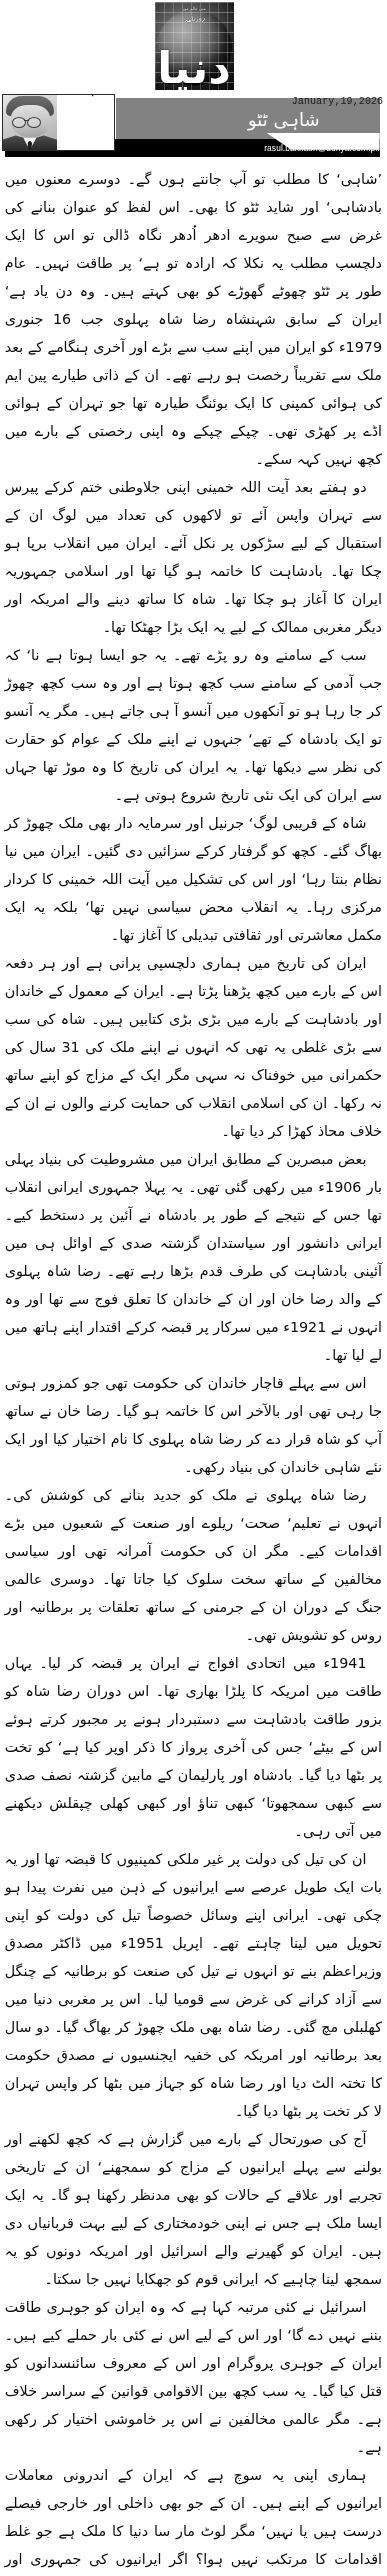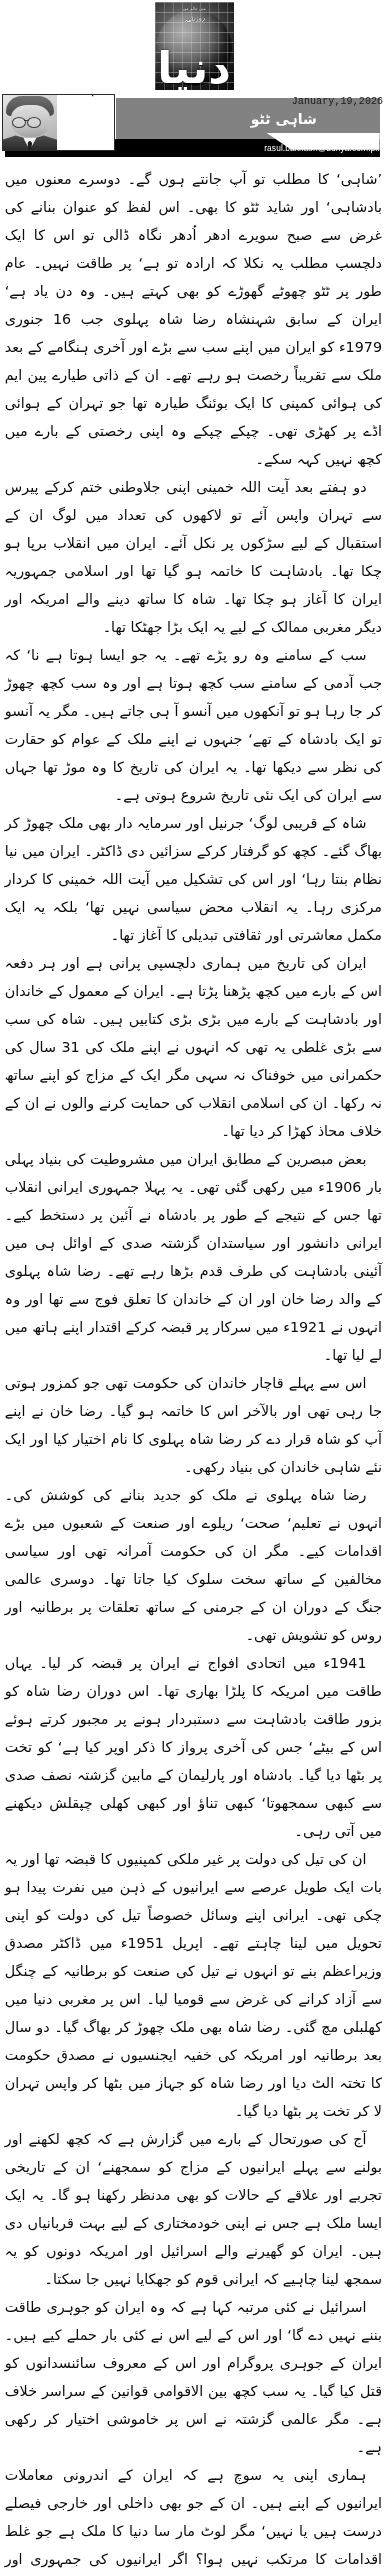--- a/index.html
+++ b/index.html
@@ -100,22 +100,22 @@
     height: 42px;
     background: #828282;
   }
   .article-title {
     position: absolute;
     right: 0; left: 0;
     top: 50%;
     transform: translateY(-50%);
     text-align: center;
     color: #ffffff;
-    font-size: 14px;
-    font-weight: 700;
+    font-size: 18px;
+    font-weight: 400;
     letter-spacing: 0;
     padding-left: 72px;
   }
 
   
   .author-card {
     position: absolute;
     top: 0;
     left: 1.8px;
     width: 113px;
@@ -309,24 +309,24 @@
 </div>
 
 <div class="email-bar">
   <span class="email-text">rasul.bakhash@dunya.com.pk</span>
 </div>
 
 <div class="article-body" id="article-body">
     <p class="">’شاہی‘ کا مطلب تو آپ جانتے ہوں گے۔ دوسرے معنوں میں بادشاہی‘ اور شاید ٹٹو کا بھی۔ اس لفظ کو عنوان بنانے کی غرض سے صبح سویرے ادھر اُدھر نگاہ ڈالی تو اس کا ایک دلچسپ مطلب یہ نکلا کہ ارادہ تو ہے‘ پر طاقت نہیں۔ عام طور پر ٹٹو چھوٹے گھوڑے کو بھی کہتے ہیں۔ وہ دن یاد ہے‘ ایران کے سابق شہنشاہ رضا شاہ پہلوی جب 16 جنوری 1979ء کو ایران میں اپنے سب سے بڑے اور آخری ہنگامے کے بعد ملک سے تقریباً رخصت ہو رہے تھے۔ ان کے ذاتی طیارے پین ایم کی ہوائی کمپنی کا ایک بوئنگ طیارہ تھا جو تہران کے ہوائی اڈے پر کھڑی تھی۔ چپکے چپکے وہ اپنی رخصتی کے بارے میں کچھ نہیں کہہ سکے۔</p>
     <p class="indent">دو ہفتے بعد آیت اللہ خمینی اپنی جلاوطنی ختم کرکے پیرس سے تہران واپس آئے تو لاکھوں کی تعداد میں لوگ ان کے استقبال کے لیے سڑکوں پر نکل آئے۔ ایران میں انقلاب برپا ہو چکا تھا۔ بادشاہت کا خاتمہ ہو گیا تھا اور اسلامی جمہوریہ ایران کا آغاز ہو چکا تھا۔ شاہ کا ساتھ دینے والے امریکہ اور دیگر مغربی ممالک کے لیے یہ ایک بڑا جھٹکا تھا۔</p>
     <p class="indent">سب کے سامنے وہ رو پڑے تھے۔ یہ جو ایسا ہوتا ہے نا‘ کہ جب آدمی کے سامنے سب کچھ ہوتا ہے اور وہ سب کچھ چھوڑ کر جا رہا ہو تو آنکھوں میں آنسو آ ہی جاتے ہیں۔ مگر یہ آنسو تو ایک بادشاہ کے تھے‘ جنہوں نے اپنے ملک کے عوام کو حقارت کی نظر سے دیکھا تھا۔ یہ ایران کی تاریخ کا وہ موڑ تھا جہاں سے ایران کی ایک نئی تاریخ شروع ہوتی ہے۔</p>
-    <p class="indent">شاہ کے قریبی لوگ‘ جرنیل اور سرمایہ دار بھی ملک چھوڑ کر بھاگ گئے۔ کچھ کو گرفتار کرکے سزائیں دی ڈاکٹر۔ ایران میں نیا نظام بنتا رہا‘ اور اس کی تشکیل میں آیت اللہ خمینی کا کردار مرکزی رہا۔ یہ انقلاب محض سیاسی نہیں تھا‘ بلکہ یہ ایک مکمل معاشرتی اور ثقافتی تبدیلی کا آغاز تھا۔</p>
+    <p class="indent">شاہ کے قریبی لوگ‘ جرنیل اور سرمایہ دار بھی ملک چھوڑ کر بھاگ گئے۔ کچھ کو گرفتار کرکے سزائیں دی گئیں۔ ایران میں نیا نظام بنتا رہا‘ اور اس کی تشکیل میں آیت اللہ خمینی کا کردار مرکزی رہا۔ یہ انقلاب محض سیاسی نہیں تھا‘ بلکہ یہ ایک مکمل معاشرتی اور ثقافتی تبدیلی کا آغاز تھا۔</p>
     <p class="indent">ایران کی تاریخ میں ہماری دلچسپی پرانی ہے اور ہر دفعہ اس کے بارے میں کچھ پڑھنا پڑتا ہے۔ ایران کے معمول کے خاندان اور بادشاہت کے بارے میں بڑی بڑی کتابیں ہیں۔ شاہ کی سب سے بڑی غلطی یہ تھی کہ انہوں نے اپنے ملک کی 31 سال کی حکمرانی میں خوفناک نہ سہی مگر ایک کے مزاج کو اپنے ساتھ نہ رکھا۔ ان کی اسلامی انقلاب کی حمایت کرنے والوں نے ان کے خلاف محاذ کھڑا کر دیا تھا۔</p>
     <p class="indent">بعض مبصرین کے مطابق ایران میں مشروطیت کی بنیاد پہلی بار 1906ء میں رکھی گئی تھی۔ یہ پہلا جمہوری ایرانی انقلاب تھا جس کے نتیجے کے طور پر بادشاہ نے آئین پر دستخط کیے۔ ایرانی دانشور اور سیاستدان گزشتہ صدی کے اوائل ہی میں آئینی بادشاہت کی طرف قدم بڑھا رہے تھے۔ رضا شاہ پہلوی کے والد رضا خان اور ان کے خاندان کا تعلق فوج سے تھا اور وہ انہوں نے 1921ء میں سرکار پر قبضہ کرکے اقتدار اپنے ہاتھ میں لے لیا تھا۔</p>
-    <p class="indent">اس سے پہلے قاچار خاندان کی حکومت تھی جو کمزور ہوتی جا رہی تھی اور بالآخر اس کا خاتمہ ہو گیا۔ رضا خان نے اپنے آپ کو شاہ قرار دے کر رضا شاہ پہلوی کا نام اختیار کیا اور ایک نئے شاہی خاندان کی بنیاد رکھی۔</p>
+    <p class="indent">اس سے پہلے قاچار خاندان کی حکومت تھی جو کمزور ہوتی جا رہی تھی اور بالآخر اس کا خاتمہ ہو گیا۔ رضا خان نے ساتھ آپ کو شاہ قرار دے کر رضا شاہ پہلوی کا نام اختیار کیا اور ایک نئے شاہی خاندان کی بنیاد رکھی۔</p>
     <p class="indent">رضا شاہ پہلوی نے ملک کو جدید بنانے کی کوشش کی۔ انہوں نے تعلیم‘ صحت‘ ریلوے اور صنعت کے شعبوں میں بڑے اقدامات کیے۔ مگر ان کی حکومت آمرانہ تھی اور سیاسی مخالفین کے ساتھ سخت سلوک کیا جاتا تھا۔ دوسری عالمی جنگ کے دوران ان کے جرمنی کے ساتھ تعلقات پر برطانیہ اور روس کو تشویش تھی۔</p>
     <p class="indent">1941ء میں اتحادی افواج نے ایران پر قبضہ کر لیا۔ یہاں طاقت میں امریکہ کا پلڑا بھاری تھا۔ اس دوران رضا شاہ کو بزور طاقت بادشاہت سے دستبردار ہونے پر مجبور کرتے ہوئے اس کے بیٹے‘ جس کی آخری پرواز کا ذکر اوپر کیا ہے‘ کو تخت پر بٹھا دیا گیا۔ بادشاہ اور پارلیمان کے مابین گزشتہ نصف صدی سے کبھی سمجھوتا‘ کبھی تناؤ اور کبھی کھلی چپقلش دیکھنے میں آتی رہی۔</p>
     <p class="indent">ان کی تیل کی دولت پر غیر ملکی کمپنیوں کا قبضہ تھا اور یہ بات ایک طویل عرصے سے ایرانیوں کے ذہن میں نفرت پیدا ہو چکی تھی۔ ایرانی اپنے وسائل خصوصاً تیل کی دولت کو اپنی تحویل میں لینا چاہتے تھے۔ اپریل 1951ء میں ڈاکٹر مصدق وزیراعظم بنے تو انہوں نے تیل کی صنعت کو برطانیہ کے چنگل سے آزاد کرانے کی غرض سے قومیا لیا۔ اس پر مغربی دنیا میں کھلبلی مچ گئی۔ رضا شاہ بھی ملک چھوڑ کر بھاگ گیا۔ دو سال بعد برطانیہ اور امریکہ کی خفیہ ایجنسیوں نے مصدق حکومت کا تختہ الٹ دیا اور رضا شاہ کو جہاز میں بٹھا کر واپس تہران لا کر تخت پر بٹھا دیا گیا۔</p>
     <p class="indent">آج کی صورتحال کے بارے میں گزارش ہے کہ کچھ لکھنے اور بولنے سے پہلے ایرانیوں کے مزاج کو سمجھنے‘ ان کے تاریخی تجربے اور علاقے کے حالات کو بھی مدنظر رکھنا ہو گا۔ یہ ایک ایسا ملک ہے جس نے اپنی خودمختاری کے لیے بہت قربانیاں دی ہیں۔ ایران کو گھیرنے والے اسرائیل اور امریکہ دونوں کو یہ سمجھ لینا چاہیے کہ ایرانی قوم کو جھکایا نہیں جا سکتا۔</p>
-    <p class="indent">اسرائیل نے کئی مرتبہ کہا ہے کہ وہ ایران کو جوہری طاقت بننے نہیں دے گا‘ اور اس کے لیے اس نے کئی بار حملے کیے ہیں۔ ایران کے جوہری پروگرام اور اس کے معروف سائنسدانوں کو قتل کیا گیا۔ یہ سب کچھ بین الاقوامی قوانین کے سراسر خلاف ہے۔ مگر عالمی گزشتہ نے اس پر خاموشی اختیار کر رکھی ہے۔</p>
+    <p class="indent">اسرائیل نے کئی مرتبہ کہا ہے کہ وہ ایران کو جوہری طاقت بننے نہیں دے گا‘ اور اس کے لیے اس نے کئی بار حملے کیے ہیں۔ ایران کے جوہری پروگرام اور اس کے معروف سائنسدانوں کو قتل کیا گیا۔ یہ سب کچھ بین الاقوامی قوانین کے سراسر خلاف ہے۔ مگر عالمی مخالفین نے اس پر خاموشی اختیار کر رکھی ہے۔</p>
     <p class="indent">ہماری اپنی یہ سوچ ہے کہ ایران کے اندرونی معاملات ایرانیوں کے اپنے ہیں۔ ان کے جو بھی داخلی اور خارجی فیصلے درست ہیں یا نہیں‘ مگر لوٹ مار سا دنیا کا ملک ہے جو غلط اقدامات کا مرتکب نہیں ہوا؟ اگر ایرانیوں کی جمہوری اور آئینی حقوق کی جدوجہد کو دیکھیں تو وہ اپنے وسائل کا خود حل نکال سکتے ہیں اور ایسا ضرور ہو گا۔ ایران کی رجیم کے خلاف امریکہ اور دیگر ممالک ایک عرصہ سے تخریب کاری میں ملوث ہیں۔ یہ اب کوئی ڈھکی چھپی بات نہیں رہی۔</p>
   </div>
 
 
 </body></html>

